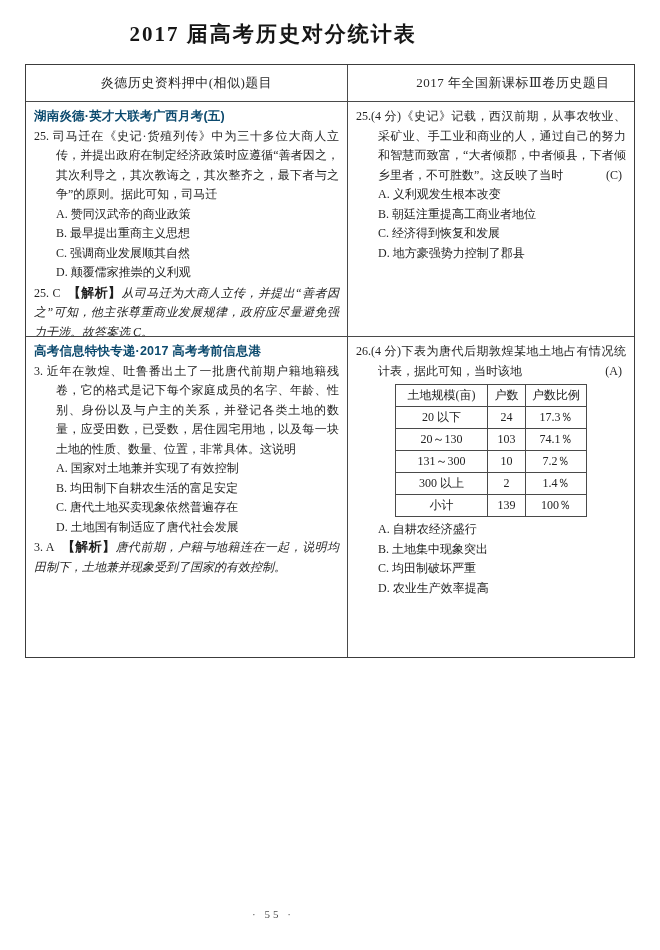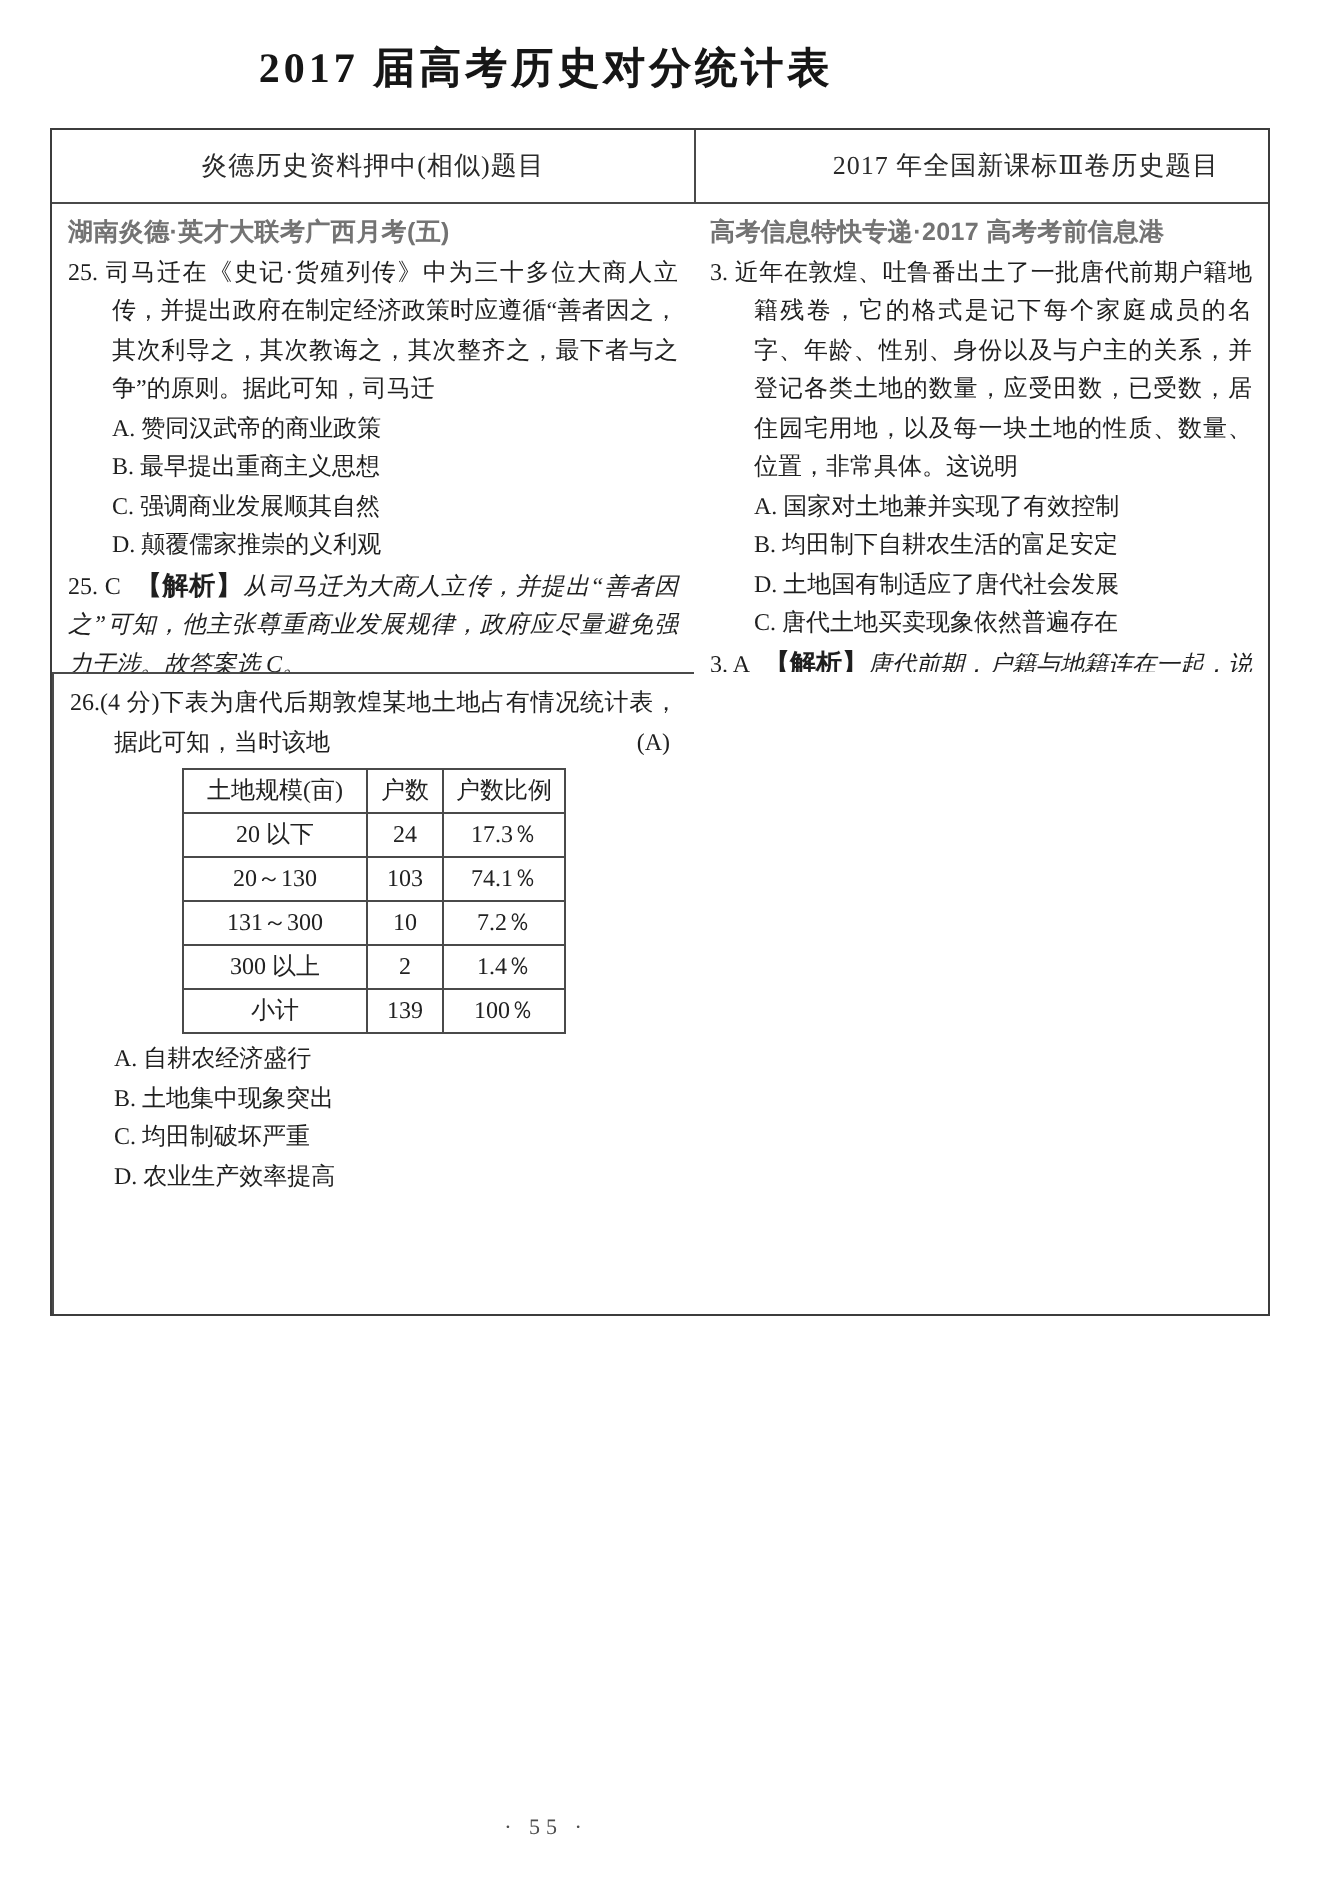--- a/index.html
+++ b/index.html
@@ -39,21 +39,21 @@
     font-size: 13px; color: #2a2a2a;
     letter-spacing: 0.5px;
   }
 
   .qcell { padding: 5px 8px 0 8px; font-size: 12px; line-height: 19.5px; }
 
   .source-title {
     font-family: "Liberation Sans", "DejaVu Sans", sans-serif;
     font-weight: bold; font-size: 12.5px;
     letter-spacing: 0.2px;
-    color: #737373;
+    color: #0c4a6e;
   }
 
   .qwrap { position: relative; }
   .qstem {
     padding-left: 22px;
     text-indent: -22px;
     text-align: justify;
     color: #1f1f1f;
   }
   .ans-letter {
@@ -117,30 +117,40 @@
       <div class="qwrap">
         <p class="qstem">25. 司马迁在《史记·货殖列传》中为三十多位大商人立传，并提出政府在制定经济政策时应遵循“善者因之，其次利导之，其次教诲之，其次整齐之，最下者与之争”的原则。据此可知，司马迁</p>
       </div>
       <div class="opt">A. 赞同汉武帝的商业政策</div>
       <div class="opt">B. 最早提出重商主义思想</div>
       <div class="opt">C. 强调商业发展顺其自然</div>
       <div class="opt">D. 颠覆儒家推崇的义利观</div>
       <p class="analysis"><span class="prefix">25. C</span><span class="alabel">【解析】</span><span class="atext">从司马迁为大商人立传，并提出“善者因之”可知，他主张尊重商业发展规律，政府应尽量避免强力干涉。故答案选 C。</span></p>
     </div>
 
+    <div class="cell qcell col-r row-b">
+      <div class="qwrap">
+        <p class="qstem">25.(4 分)《史记》记载，西汉前期，从事农牧业、采矿业、手工业和商业的人，通过自己的努力和智慧而致富，“大者倾郡，中者倾县，下者倾乡里者，不可胜数”。这反映了当时</p>
+        <span class="ans-letter">(C)</span>
+      </div>
+      <div class="opt">A. 义利观发生根本改变</div>
+      <div class="opt">B. 朝廷注重提高工商业者地位</div>
+      <div class="opt">C. 经济得到恢复和发展</div>
+      <div class="opt">D. 地方豪强势力控制了郡县</div>
+    </div>
 
     <div class="cell qcell row-b">
       <div class="source-title">高考信息特快专递·2017 高考考前信息港</div>
       <div class="qwrap">
         <p class="qstem">3. 近年在敦煌、吐鲁番出土了一批唐代前期户籍地籍残卷，它的格式是记下每个家庭成员的名字、年龄、性别、身份以及与户主的关系，并登记各类土地的数量，应受田数，已受数，居住园宅用地，以及每一块土地的性质、数量、位置，非常具体。这说明</p>
       </div>
       <div class="opt">A. 国家对土地兼并实现了有效控制</div>
       <div class="opt">B. 均田制下自耕农生活的富足安定</div>
+      <div class="opt">C. 唐代土地买卖现象依然普遍存在</div>
       <div class="opt">D. 土地国有制适应了唐代社会发展</div>
-      <div class="opt">C. 唐代土地买卖现象依然普遍存在</div>
       <p class="analysis"><span class="prefix">3. A</span><span class="alabel">【解析】</span><span class="atext">唐代前期，户籍与地籍连在一起，说明均田制下，土地兼并现象受到了国家的有效控制。</span></p>
     </div>
 
     <div class="cell qcell col-r row-b">
       <div class="qwrap">
         <p class="qstem">26.(4 分)下表为唐代后期敦煌某地土地占有情况统计表，据此可知，当时该地</p>
         <span class="ans-letter">(A)</span>
       </div>
 
       <table class="land-table">

